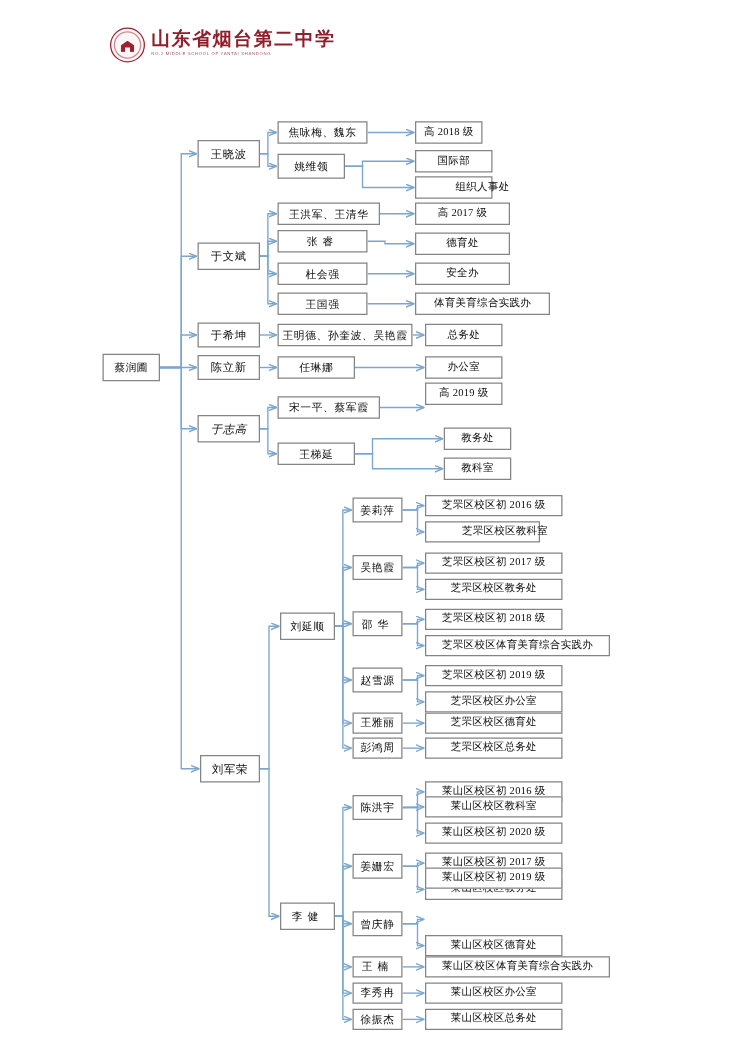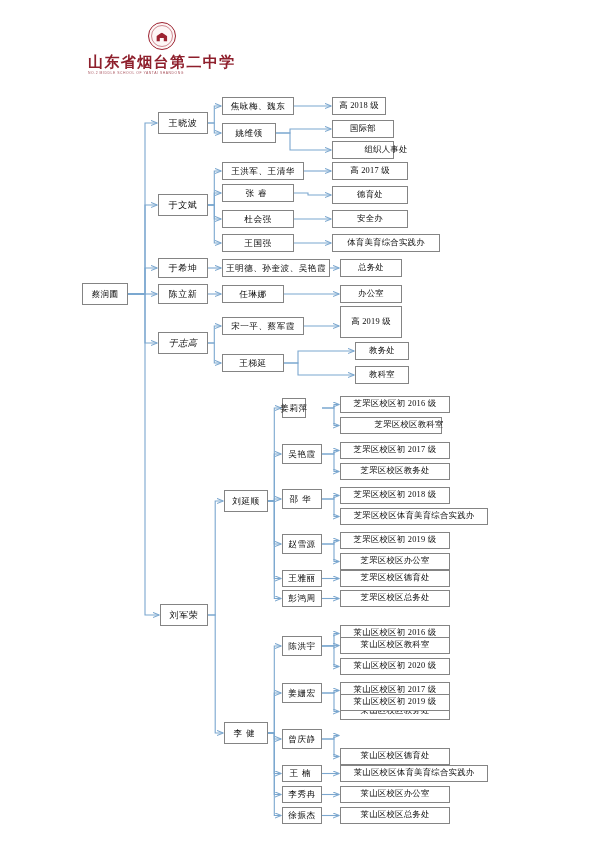--- a/index.html
+++ b/index.html
@@ -5,21 +5,21 @@
   html,body{margin:0;padding:0;}
   body{
     width:600px;height:848px;background:#ffffff;position:relative;
     font-family:"Liberation Serif","DejaVu Serif",serif;
     -webkit-font-smoothing:antialiased;overflow:hidden;
   }
   #canvas{position:absolute;left:0;top:0;width:600px;height:848px;}
   svg.lines{position:absolute;left:0;top:0;width:600px;height:848px;pointer-events:none;}
 
   
-  .logo-wrap{position:absolute;left:88px;top:22px;display:flex;align-items:center;gap:5px;flex-direction:column;}
+  .logo-wrap{position:absolute;left:88px;top:22px;display:flex;align-items:center;gap:5px;}
   .logo-seal{
     width:26px;height:26px;border-radius:50%;
     border:1.6px solid #9c2230;background:#fdf6f6;
     position:relative;flex:none;
   }
   .logo-seal::before{
     content:"";position:absolute;left:50%;top:54%;transform:translate(-50%,-50%);
     width:11px;height:9px;background:#9c2230;
     clip-path:polygon(0% 100%,0% 42%,50% 0%,100% 42%,100% 100%,68% 100%,68% 60%,32% 60%,32% 100%);
   }
@@ -194,21 +194,21 @@
       </div>
       <div class="node n-l3" style="left: 222px; top: 354px; width: 62px; height: 18px;">
         <span>王梯延</span>
       </div>
       <div class="node n-l3" style="left: 224px; top: 490px; width: 44px; height: 22px;">
         <span>刘延顺</span>
       </div>
       <div class="node n-l3" style="left: 224px; top: 722px; width: 44px; height: 22px;">
         <span class="sp">李健</span>
       </div>
-      <div class="node n-l3" style="left: 282px; top: 398px; width: 24px; height: 20px;">
+      <div class="node n-l3" style="left: 282px; top: 398px; width: 40px; height: 20px;">
         <span>姜莉萍</span>
       </div>
       <div class="node n-l3" style="left: 282px; top: 444px; width: 40px; height: 20px;">
         <span>吴艳霞</span>
       </div>
       <div class="node n-l3" style="left: 282px; top: 489px; width: 40px; height: 20px;">
         <span class="sp">邵华</span>
       </div>
       <div class="node n-l3" style="left: 282px; top: 534px; width: 40px; height: 20px;">
         <span>赵雪源</span>
@@ -257,33 +257,33 @@
       </div>
       <div class="node n-leaf" style="left: 332px; top: 234px; width: 108px; height: 18px;">
         <span>体育美育综合实践办</span>
       </div>
       <div class="node n-leaf" style="left: 340px; top: 259px; width: 62px; height: 18px;">
         <span>总务处</span>
       </div>
       <div class="node n-leaf" style="left: 340px; top: 285px; width: 62px; height: 18px;">
         <span>办公室</span>
       </div>
-      <div class="node n-leaf" style="left: 340px; top: 306px; width: 62px; height: 32px;">
+      <div class="node n-leaf" style="left: 340px; top: 306px; width: 62px; height: 18px;">
         <span>高 2019 级</span>
       </div>
       <div class="node n-leaf" style="left: 355px; top: 342px; width: 54px; height: 18px;">
         <span>教务处</span>
       </div>
       <div class="node n-leaf" style="left: 355px; top: 366px; width: 54px; height: 18px;">
         <span>教科室</span>
       </div>
       <div class="node n-leaf" style="left: 340px; top: 396px; width: 110px; height: 17px;">
         <span>芝罘区校区初 2016 级</span>
       </div>
-      <div class="node n-leaf" style="left: 340px; top: 417px; width: 102px; height: 17px; padding-left: 36px;">
+      <div class="node n-leaf" style="left: 340px; top: 417px; width: 92px; height: 17px; padding-left: 36px;">
         <span>芝罘区校区教科室</span>
       </div>
       <div class="node n-leaf" style="left: 340px; top: 442px; width: 110px; height: 17px;">
         <span>芝罘区校区初 2017 级</span>
       </div>
       <div class="node n-leaf" style="left: 340px; top: 463px; width: 110px; height: 17px;">
         <span>芝罘区校区教务处</span>
       </div>
       <div class="node n-leaf" style="left: 340px; top: 487px; width: 110px; height: 17px;">
         <span>芝罘区校区初 2018 级</span>

